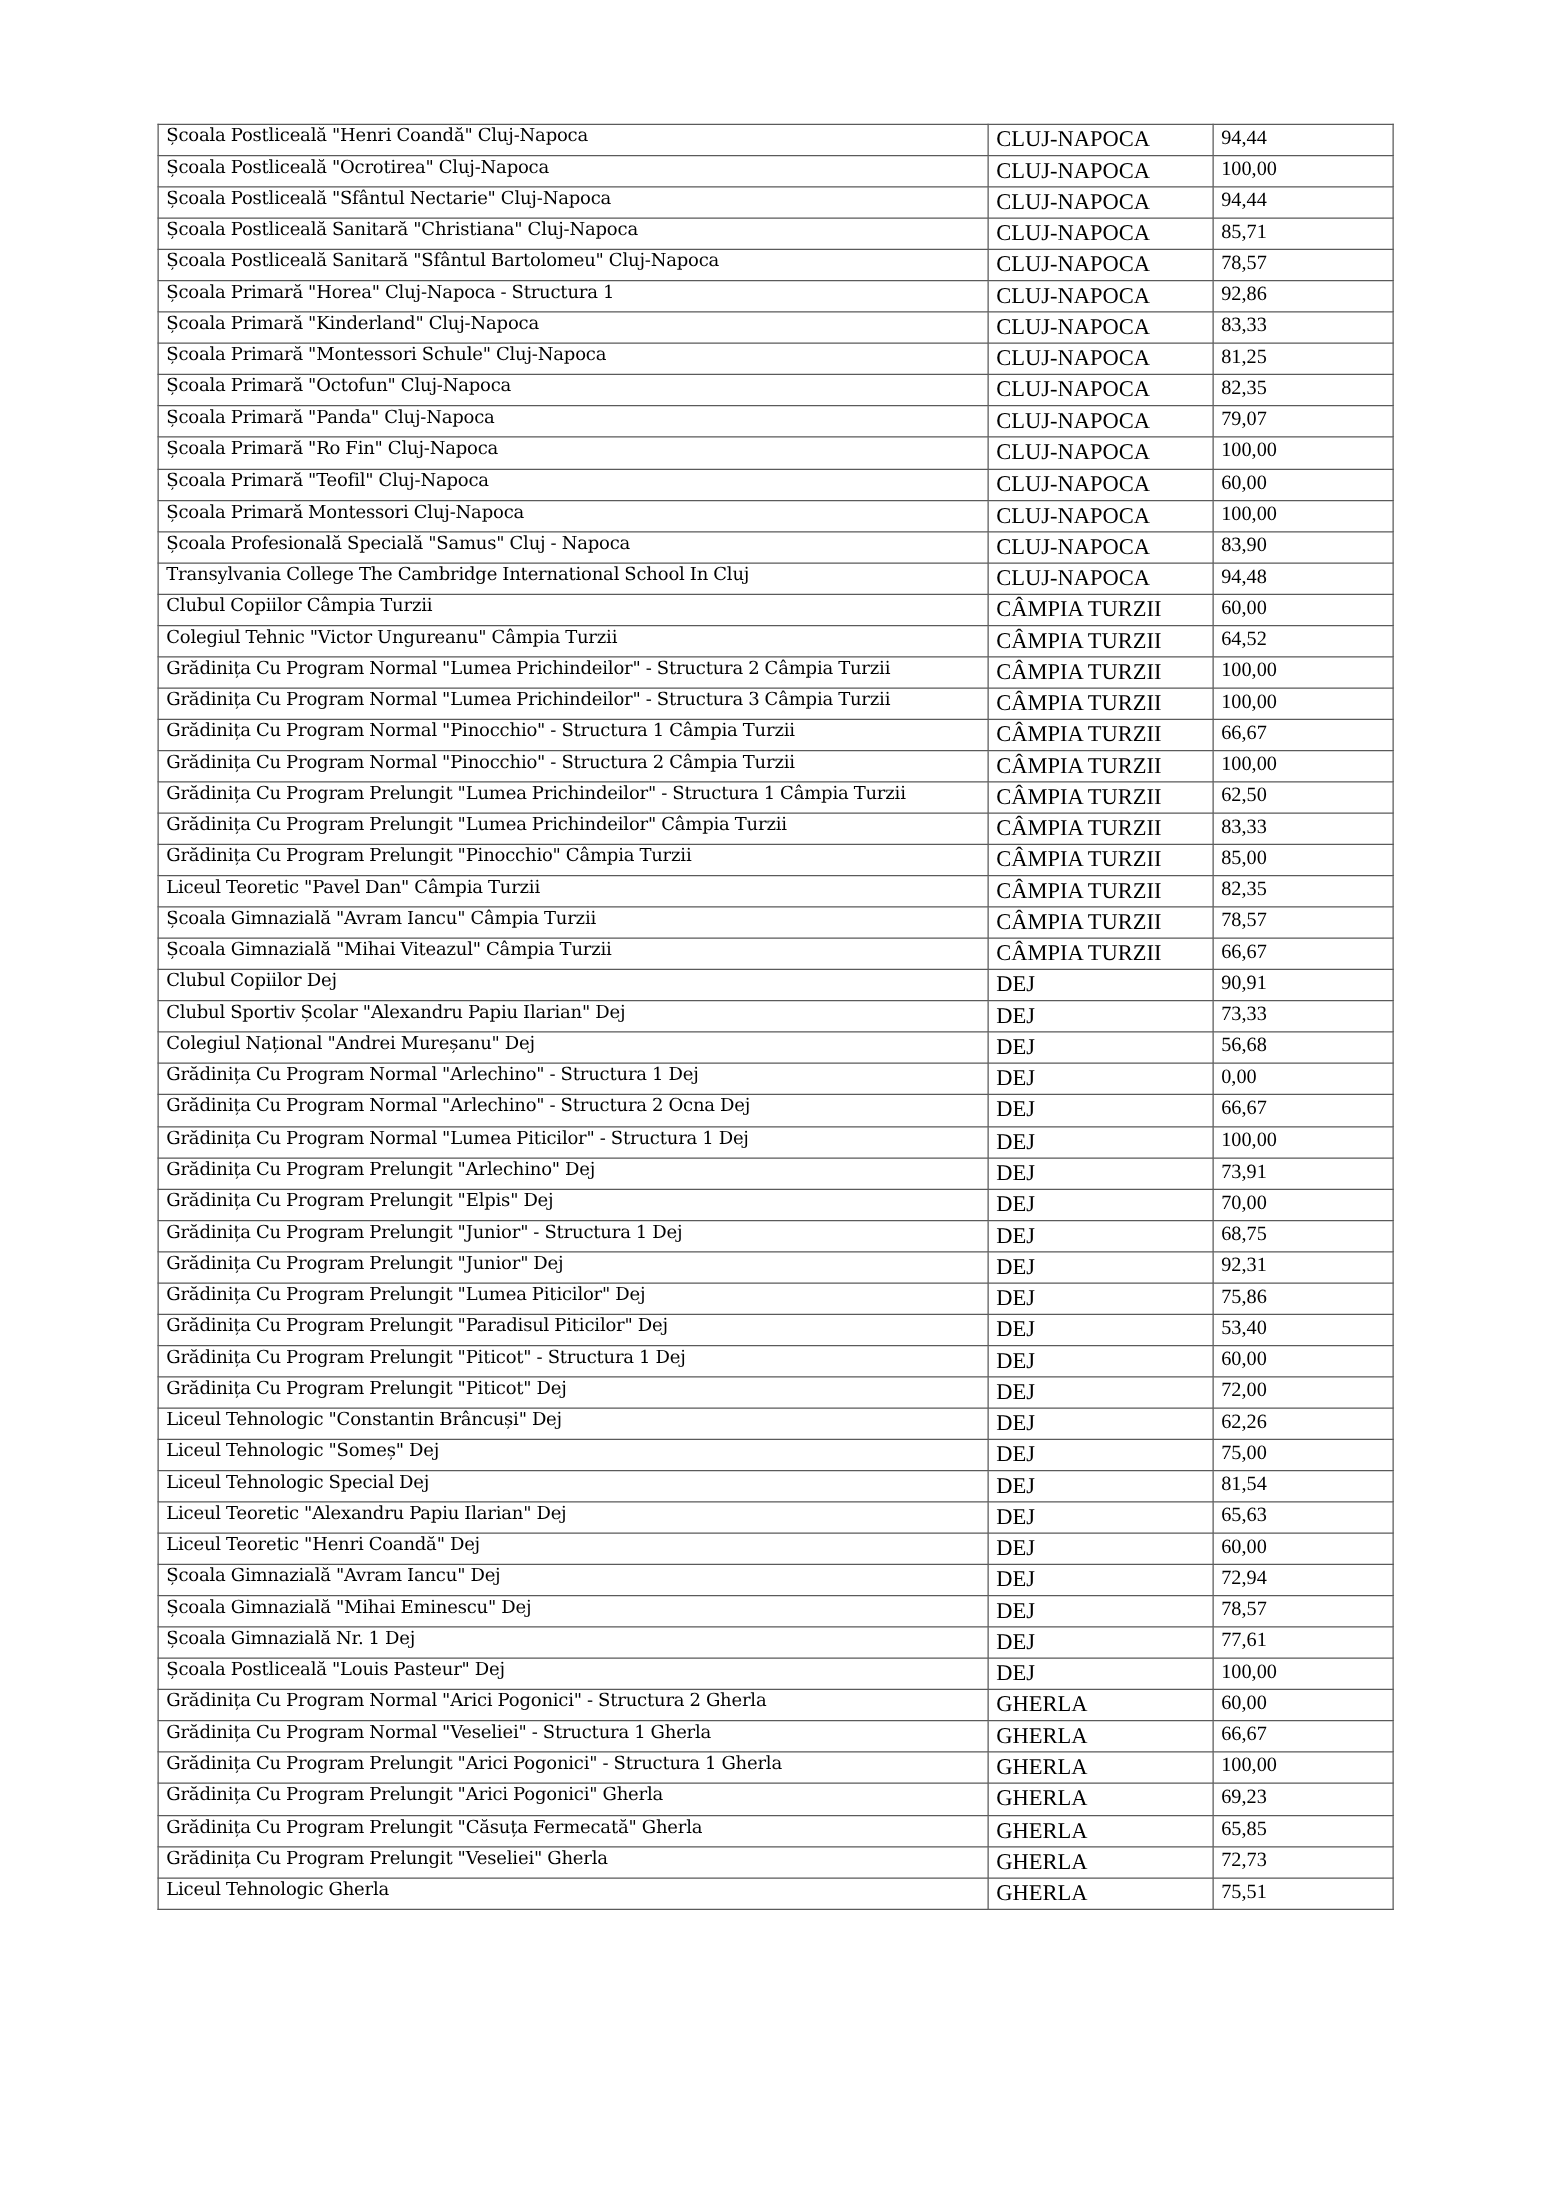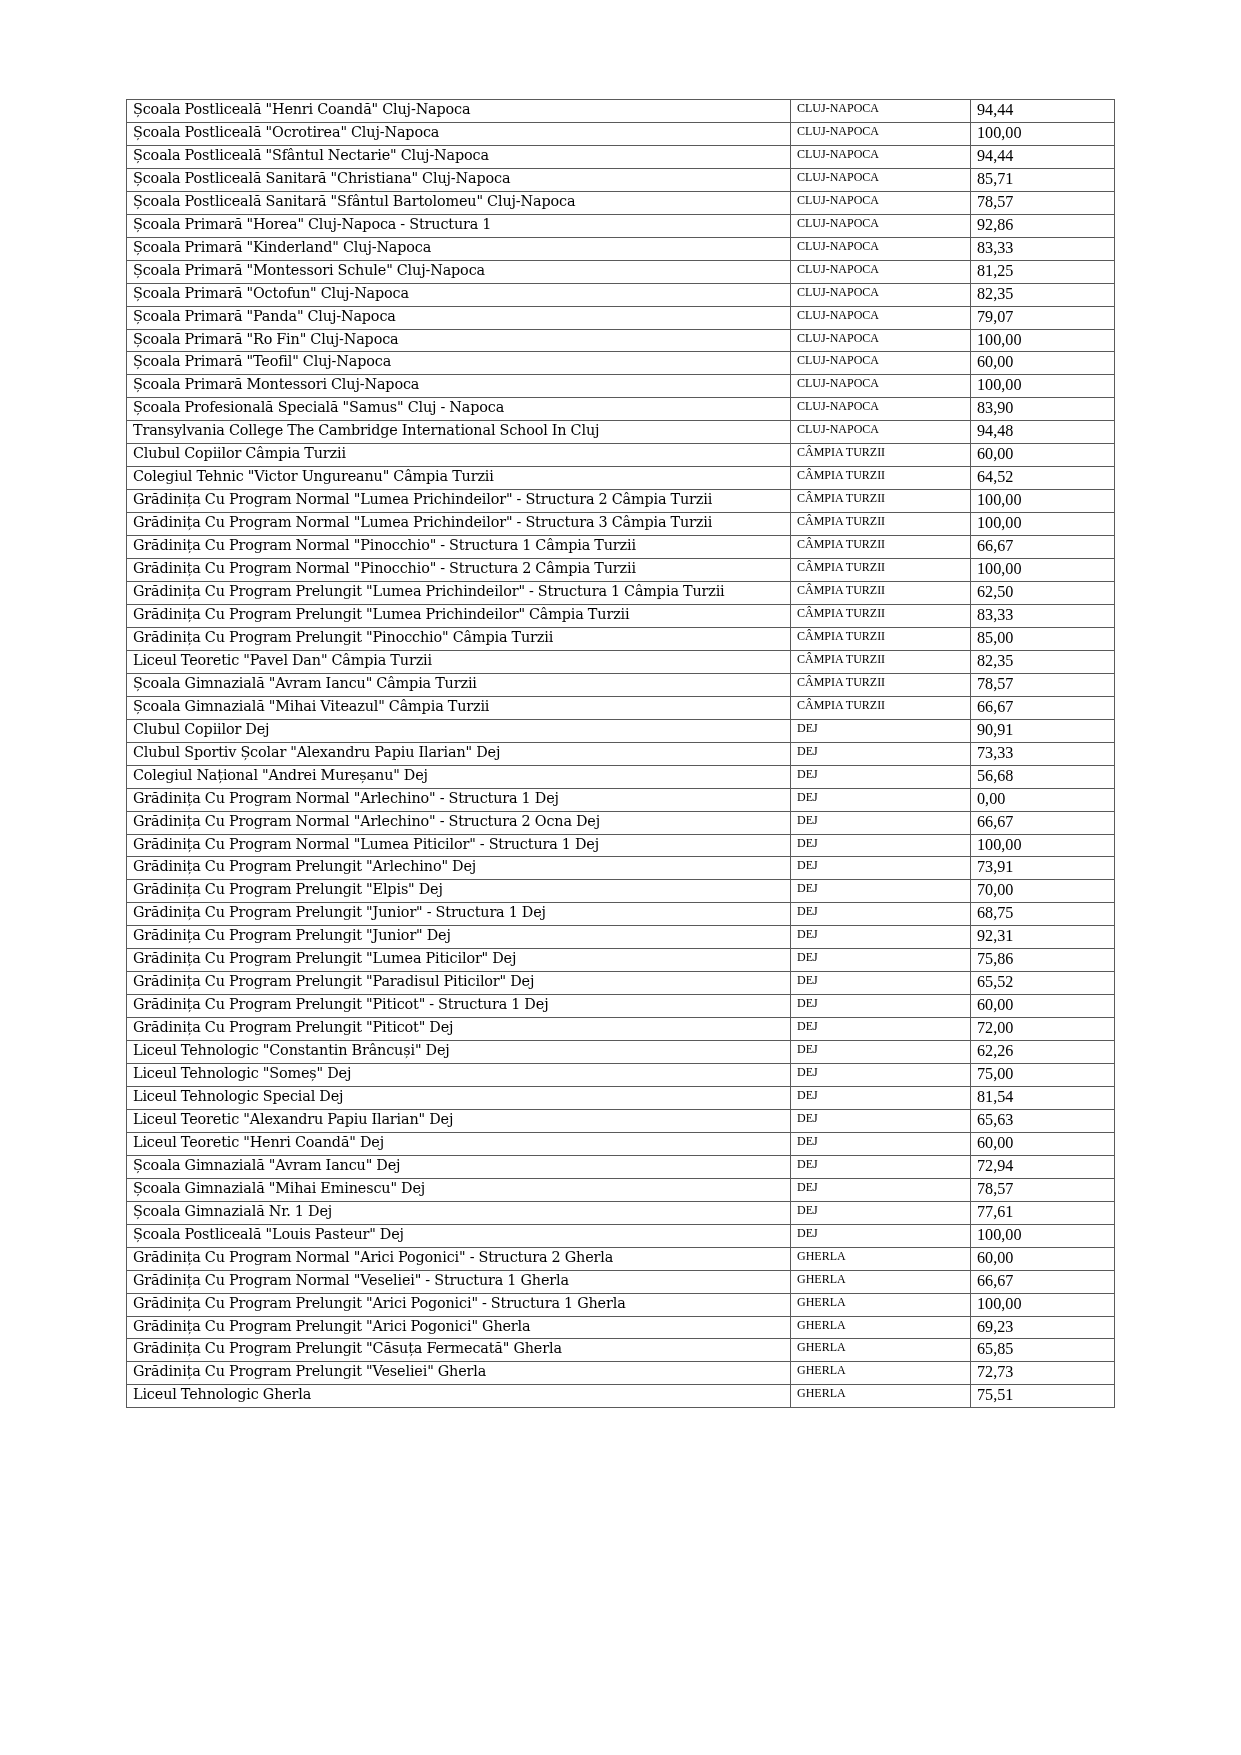--- a/index.html
+++ b/index.html
@@ -41,21 +41,21 @@
     font-family: "DejaVu Serif", "Liberation Serif", serif;
     font-size: 14.4px;
     letter-spacing: -0.15px;
     word-spacing: -0.3px;
     text-align: left;
     padding-left: 7px;
   }
   td.c-city {
     width: 168px;
     font-family: "Liberation Serif", "DejaVu Serif", serif;
-    font-size: 12px;
+    font-size: 18px;
     text-align: left;
     padding-left: 8px;
     white-space: nowrap;
   }
   td.c-val {
     width: 132px;
     font-family: "Liberation Serif", "DejaVu Serif", serif;
     font-size: 16.2px;
     padding-right: 8px;
     white-space: nowrap;
@@ -260,21 +260,21 @@
           <td class="c-val">92,31</td>
         </tr>
         <tr>
           <td class="c-name">Grădinița Cu Program Prelungit "Lumea Piticilor" Dej</td>
           <td class="c-city">DEJ</td>
           <td class="c-val">75,86</td>
         </tr>
         <tr>
           <td class="c-name">Grădinița Cu Program Prelungit "Paradisul Piticilor" Dej</td>
           <td class="c-city">DEJ</td>
-          <td class="c-val">65,52</td>
+          <td class="c-val">53,40</td>
         </tr>
         <tr>
           <td class="c-name">Grădinița Cu Program Prelungit "Piticot" - Structura 1 Dej</td>
           <td class="c-city">DEJ</td>
           <td class="c-val">60,00</td>
         </tr>
         <tr>
           <td class="c-name">Grădinița Cu Program Prelungit "Piticot" Dej</td>
           <td class="c-city">DEJ</td>
           <td class="c-val">72,00</td>

